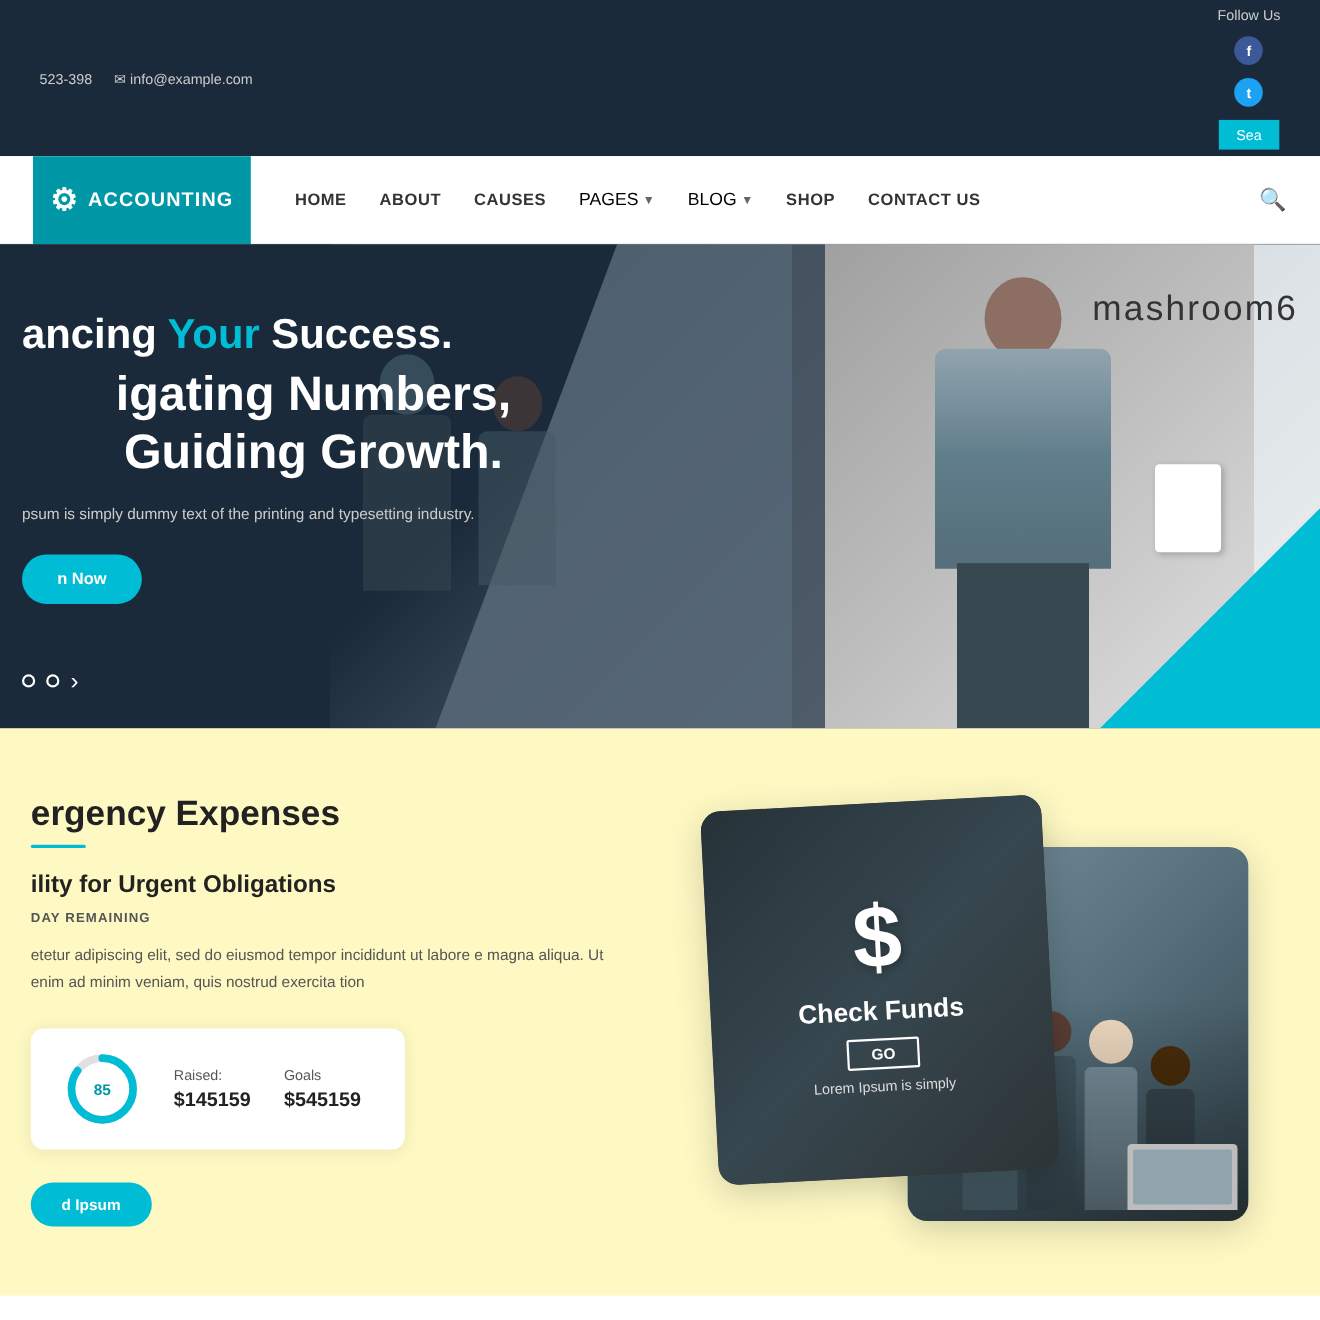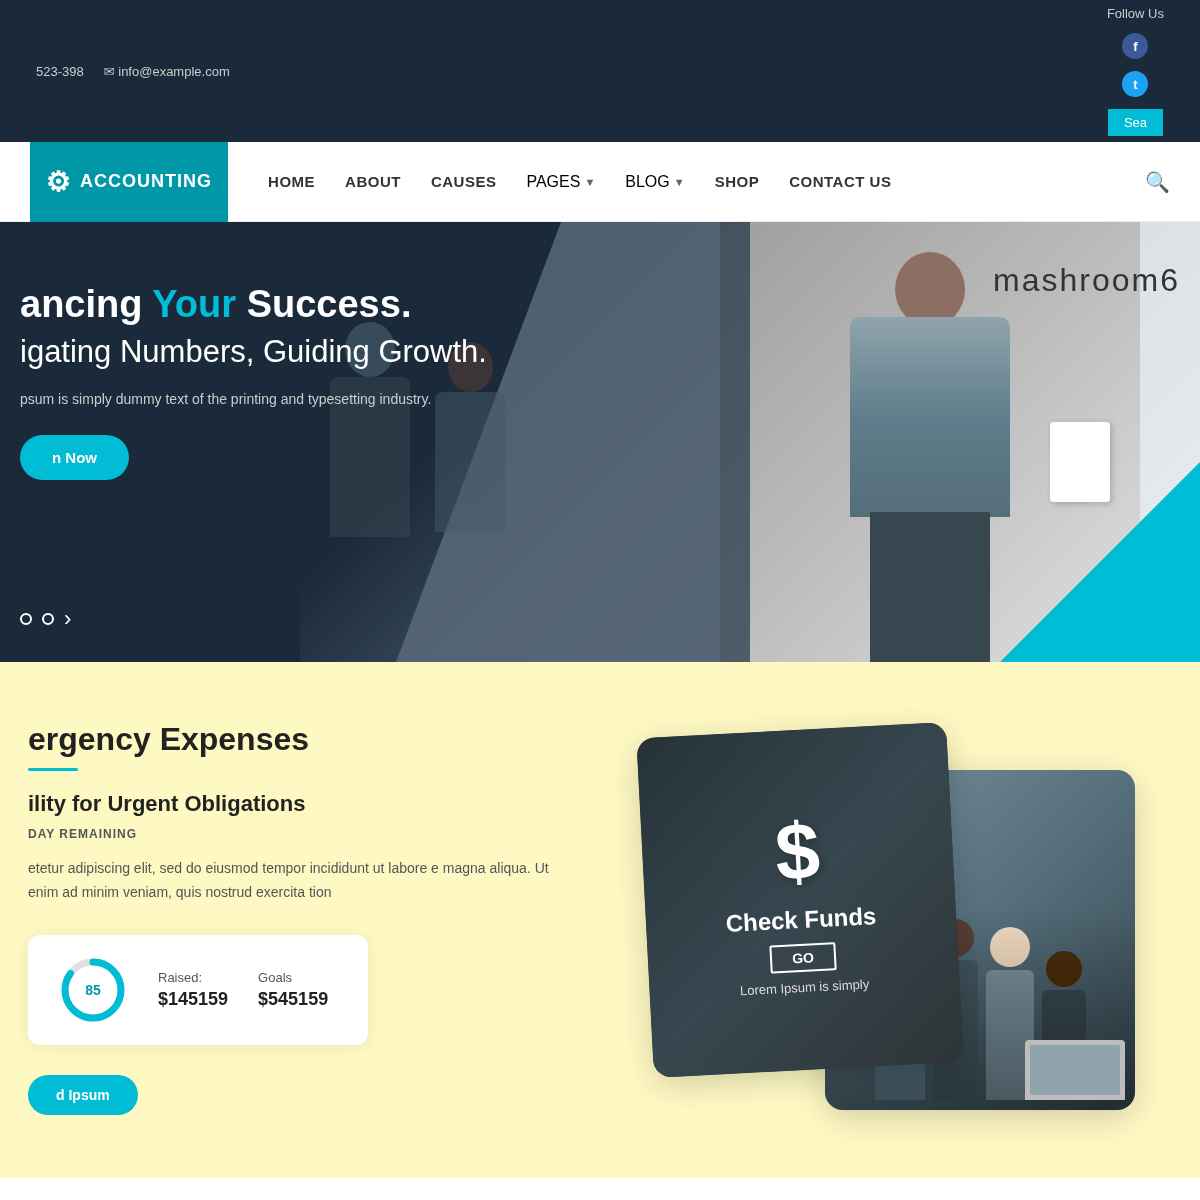--- a/index.html
+++ b/index.html
@@ -131,25 +131,26 @@
       max-width: 580px;
     }
     .hero-title-1 {
       font-size: 38px;
       font-weight: 700;
       color: #fff;
       line-height: 1.2;
     }
     .hero-title-1 .highlight { color: #00bcd4; }
     .hero-title-2 {
-      font-size: 31px;
-      font-weight: 400;
+      font-size: 44px;
+      font-weight: 700;
       color: #fff;
       line-height: 1.2;
       margin-top: 5px;
+      text-align: center;
     }
     .hero-title-2 .highlight { color: #fff; }
     .hero-desc {
       font-size: 14px;
       color: #ccc;
       margin-top: 18px;
       line-height: 1.6;
       max-width: 520px;
     }
     .hero-btn {

